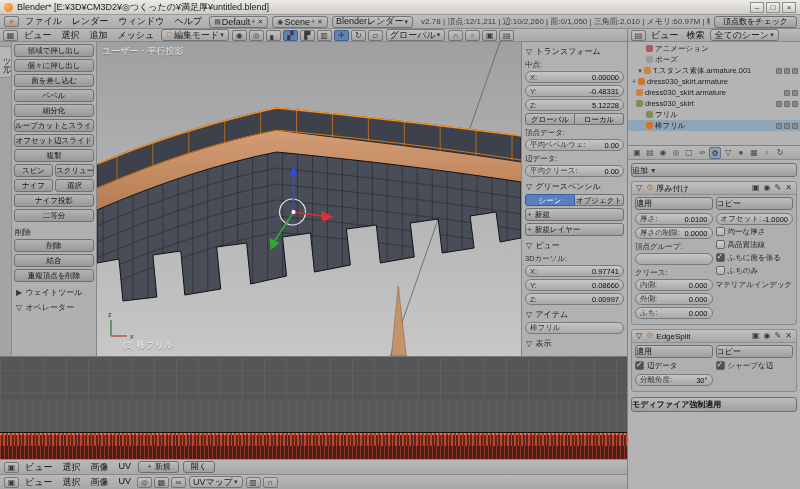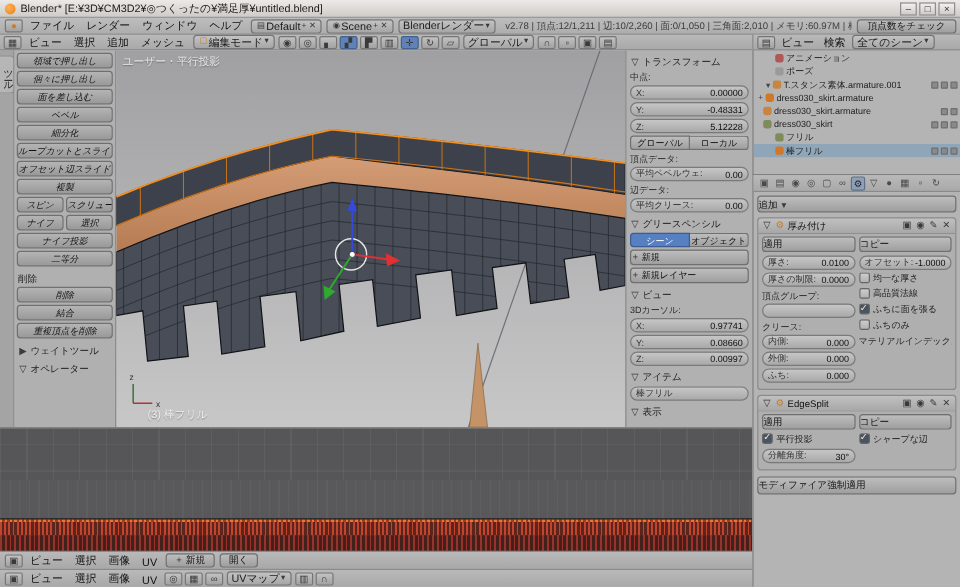--- a/index.html
+++ b/index.html
@@ -1,18 +1,18 @@
 <!DOCTYPE html>
 <html><head>
 <meta charset="utf-8">
 <style>
   * { box-sizing: border-box; margin: 0; padding: 0; }
   html,body { width:800px; height:489px; overflow:hidden; }
   body { font-family:"Liberation Sans","DejaVu Sans",sans-serif; font-size:9px; color:#1a1a1a; background:#b0b0b0; position:relative; }
-  .f { display:flex; align-items:flex-end; }
+  .f { display:flex; align-items:flex-start; }
   .sp { flex:1; }
   .gl { display:inline-block; font-size:8px; color:#3a3a3a; padding:0 1px; line-height:10px; }
   .gl.or { color:#c87c2a; }
   .menus span { padding:0 5px; color:#111; white-space:nowrap; }
   .ib { width:15px; height:11px; background:linear-gradient(#c2c2c2,#a2a2a2); border:1px solid #767676; border-radius:2px; font-size:7px; line-height:9px; text-align:center; color:#333; margin:0 1px; overflow:hidden; }
   .ib.on { background:#5f82b8; border-color:#44608c; color:#fff; }
   .btn { background:linear-gradient(#bdbdbd,#9f9f9f); border:1px solid #6f6f6f; border-radius:3px; text-align:left; color:#111; white-space:nowrap; overflow:hidden; }
   .dd { background:linear-gradient(#c3c3c3,#a6a6a6); border:1px solid #757575; border-radius:3px; display:flex; align-items:center; padding:0 3px; height:12px; margin:1px 2px; white-space:nowrap;justify-content:center; }
   .dd .gl { font-size:7px; }
   
@@ -22,21 +22,21 @@
   #infobar { position:absolute; left:0; top:15px; width:800px; height:14px; background:linear-gradient(#bdbdbd,#adadad); border-bottom:1px solid #8a8a8a; display:flex; align-items:center; padding:0 3px; }
   #infobar .stats { flex:1; color:#3d3d3d; font-size:8px; white-space:nowrap; overflow:hidden; margin-left:6px; }
   #infobar .check { height:12px; line-height:10px; padding:0 8px; font-size:8px; margin-left:4px; }
   
   #view3d { position:absolute; left:0; top:29px; width:627px; height:327px; display:flex; flex-direction:column; }
   #v3dhdr { height:13px; background:linear-gradient(#b9b9b9,#a9a9a9); border-bottom:1px solid #888; display:flex; align-items:center; padding:0 2px; flex:none; }
   #v3dbody { flex:1; display:flex; min-height:0; }
   #tabcol { width:12px; background:#a4a4a4; border-right:1px solid #8d8d8d; flex:none; }
   #tabcol .vtab { writing-mode:vertical-rl; font-size:8px; color:#222; background:#b6b6b6; border:1px solid #8d8d8d; border-left:none; border-radius:0 3px 3px 0; padding:6px 0; margin-top:4px; }
   #shelf { width:85px; background:#b0b0b0; border-right:1px solid #868686; padding:2px; flex:none; overflow:hidden; }
-  .tbtn { height:13px; line-height:12px; font-size:7.5px; text-align:center; background:linear-gradient(#b4b4b4,#999); border:1px solid #707070; border-radius:3px; margin-bottom:2px; color:#111; overflow:hidden; white-space:nowrap;font-style:italic; }
+  .tbtn { height:13px; line-height:12px; font-size:7.5px; text-align:center; background:linear-gradient(#b4b4b4,#999); border:1px solid #707070; border-radius:3px; margin-bottom:2px; color:#111; overflow:hidden; white-space:nowrap; }
   .prow { display:flex; gap:2px; }
   .prow .tbtn { flex:1; }
   .shelf-hdr { font-size:8px; color:#222; padding:3px 1px 1px; white-space:nowrap; overflow:hidden; }
   #canvas { flex:1; position:relative; min-width:0; background:#b0b0b0; }
   #canvas svg { position:absolute; inset:0; width:100%; height:100%; }
   .ov-top { position:absolute; left:5px; top:3px; color:#e8e8e8; text-shadow:0 1px 1px rgba(0,0,0,.35); font-size:9px; }
   .ov-bot { position:absolute; left:26px; bottom:4px; color:#f0f0f0; text-shadow:0 1px 1px rgba(0,0,0,.35); font-size:9px; }
   
   #npanel { width:106px; background:#b1b1b1; border-left:1px solid #868686; padding:2px 3px; flex:none; overflow:hidden; font-size:8px; }
   .hdr3 { font-size:8px; color:#1c1c1c; padding:2px 0 2px; white-space:nowrap; overflow:hidden; }
@@ -83,21 +83,21 @@
   .pname { font-size:8px; color:#111; }
   .pbody2 { padding:2px 3px 3px; }
   .row2 { display:flex; gap:3px; margin-bottom:3px; }
   .row2 .btn { flex:1; height:13px; line-height:12px; font-size:8px; }
   .cols { display:flex; gap:3px; }
   .col { flex:1; min-width:0; }
   .chkrow { display:flex; align-items:flex-start; gap:3px; height:13px; font-size:7.5px; color:#222; white-space:nowrap; overflow:hidden; }
   .chk { width:9px; height:9px; flex:none; border:1px solid #666; border-radius:2px; background:linear-gradient(#cdcdcd,#b2b2b2); position:relative; }
   .chk.on { background:#4a545e; }
   .chk.on:after { content:"✓"; position:absolute; left:0; top:-2px; color:#eaeaea; font-size:8px; }
-  .forceb { height:15px; line-height:14px; font-size:8px; width:100%; margin-top:5px; }
+  .forceb { height:15px; line-height:14px; font-size:8px; width:100%; margin-top:5px;font-weight:bold; }
 </style>
 </head>
 <body>
 
 <div id="titlebar">
   <span class="logo"></span>
   <span class="sp">Blender* [E:¥3D¥CM3D2¥◎つくったの¥満足厚¥untitled.blend]</span>
   <span class="wb">–</span>
   <span class="wb">□</span>
   <span class="wb">×</span>
@@ -563,21 +563,21 @@
       </div>
       <div class="pbody2">
         <div class="row2">
           <div class="btn">適用</div>
           <div class="btn">コピー</div>
         </div>
         <div class="cols">
           <div class="col">
             <div class="chkrow">
                 <span class="chk on"></span>
-                <span>平行投影</span>
+                <span>辺データ</span>
               </div>
             <div class="nf">
                 <span class="k">分離角度:</span>
                 <span class="v">30°</span>
               </div>
           </div>
           <div class="col">
             <div class="chkrow">
                 <span class="chk on"></span>
                 <span>シャープな辺</span>

